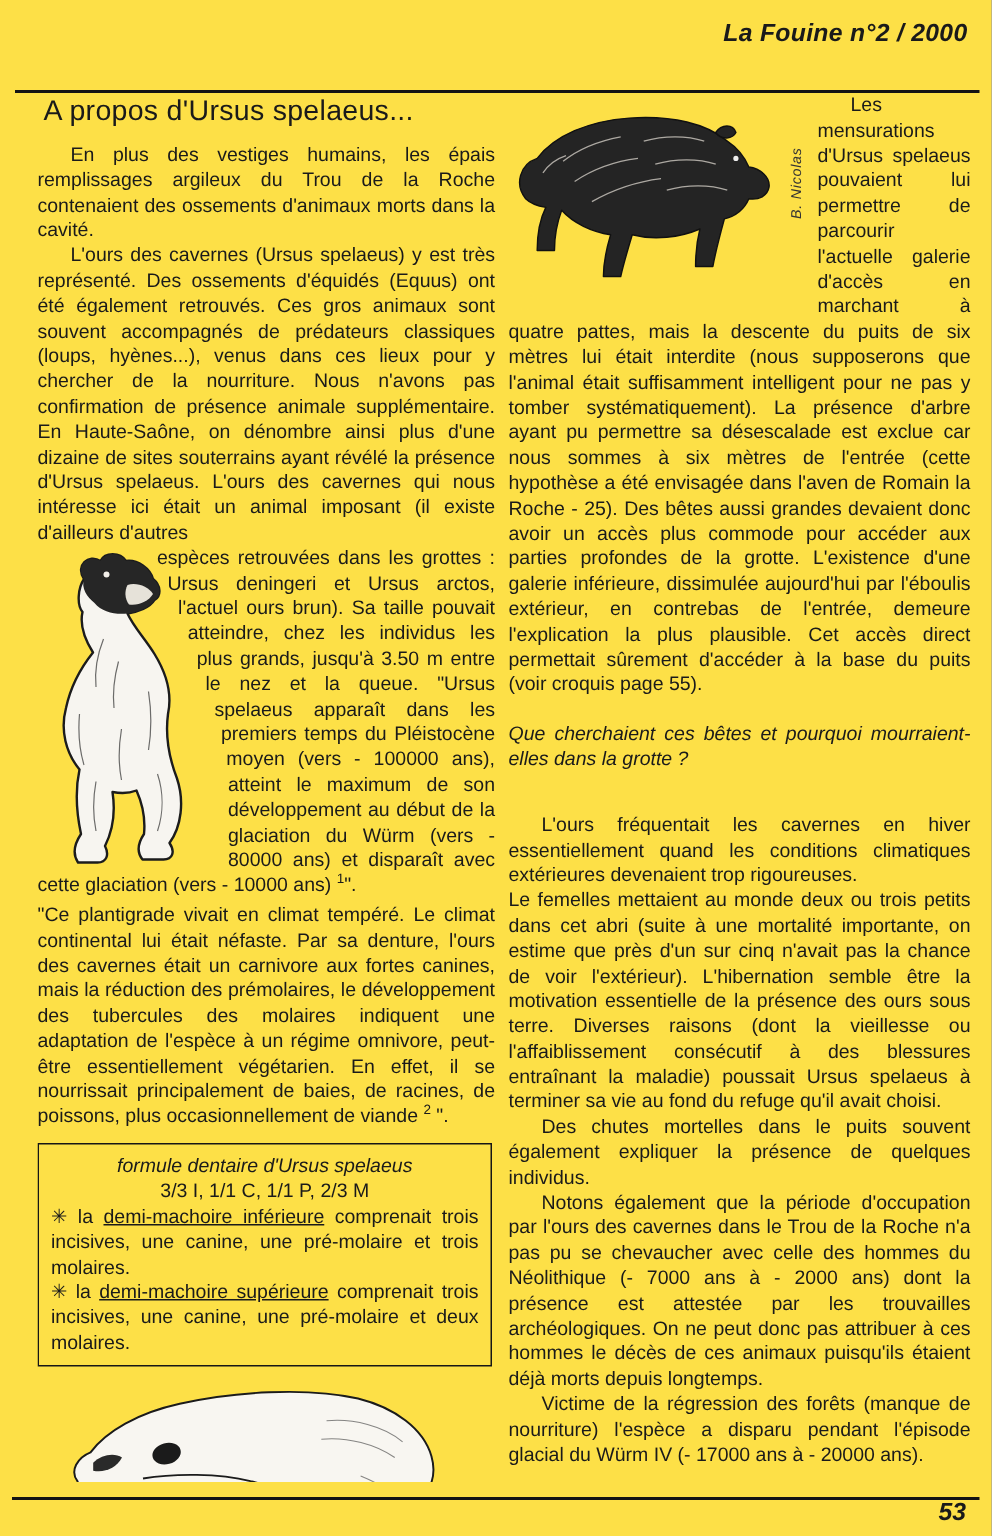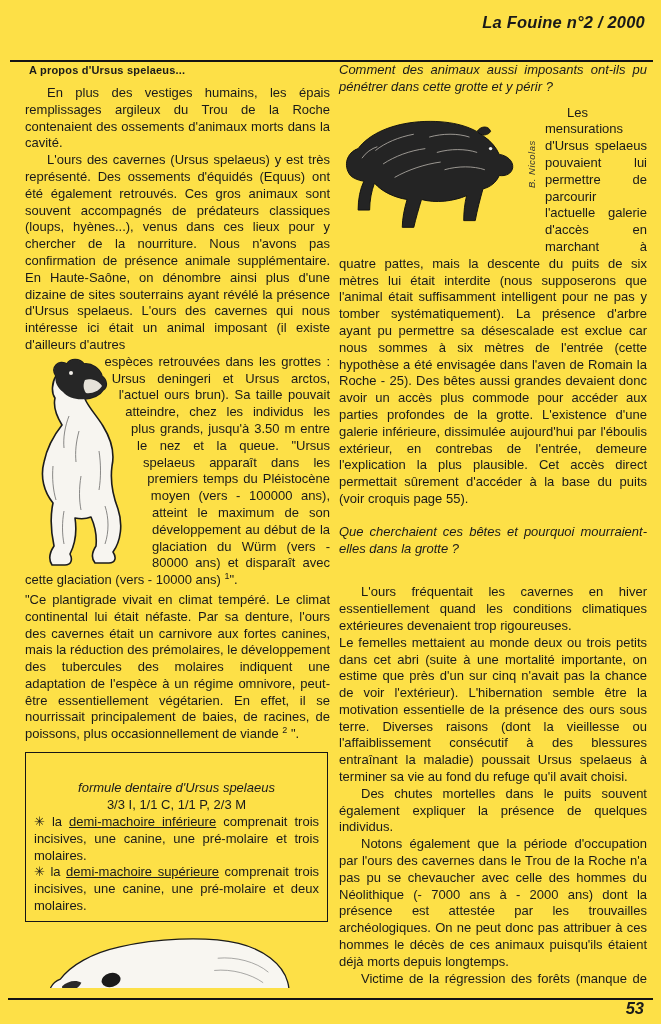--- a/index.html
+++ b/index.html
@@ -10,28 +10,28 @@
   .top-rule{position:absolute;top:52px;left:10px;right:8px;height:0;border:0;border-top:2.5px solid #141414;}
   
   .columns{position:absolute;top:62px;left:25px;right:14px;bottom:36px;display:flex;gap:9px;overflow:hidden;}
   .col{min-width:0;}
   .col.left{flex:0 0 305px;}
   .col.right{flex:1;}
   p{margin:0;text-align:justify;font-size:13px;line-height:16.8px;}
   .ind{text-indent:22px;}
   .u{text-decoration:underline;}
   sup{font-size:9px;line-height:0;vertical-align:super;}
-  h2.title{font-size:11px;margin:2px 0 9px 4px;letter-spacing:.2px;font-weight:bold;}
+  h2.title{font-size:19px;margin:2px 0 9px 4px;letter-spacing:.2px;font-weight:normal;}
   
   .bear-left-float{float:left;width:126px;height:212px;margin:2px 7px 2px -6px;
       shape-outside:polygon(0% 0%, 52% 0%, 72% 28%, 90% 58%, 100% 86%, 100% 100%, 0% 100%);shape-margin:6px;}
   .p3{margin-top:3px;}
   
   .formula-box{border:1.6px solid #161616;padding:5px 8px 6px;margin:9px 2px 10px 0;}
-  .fb-title{text-align:center;font-style:italic;font-size:13px;line-height:17px;margin-top:21px;}
+  .fb-title{text-align:center;font-style:italic;font-size:13px;line-height:17px;}
   .fb-formula{text-align:center;font-size:13px;line-height:17px;margin-bottom:1px;}
   
   .skull-wrap{margin-top:4px;text-align:left;}
   
   .q{font-style:italic;margin-bottom:9px;}
   .q2{font-style:italic;margin:10px 0 27px;}
   .bear-right-float{float:left;width:204px;margin:3px 4px 0 -2px;display:flex;align-items:center;}
   .credit{writing-mode:vertical-rl;transform:rotate(180deg);font-size:9.5px;font-style:italic;color:#333;
           letter-spacing:.5px;height:130px;display:flex;align-items:center;justify-content:center;}
   .p1-right{margin-bottom:16px;}
@@ -101,21 +101,20 @@
             <path d="M196,44 C216,42 238,48 252,58"></path>
             <path d="M148,88 C160,92 172,96 182,98"></path>
             <path d="M226,72 C236,76 246,82 252,88"></path>
           </g>
         </svg>
         
       </div>
     </div>
 
     <div class="col right">
-      <p class="q">Comment des animaux aussi imposants ont-ils pu pénétrer dans cette grotte et y périr ?</p>
 
       <p class="ind p1-right">
         <span class="bear-right-float">
           <svg viewBox="0 0 195 140" width="188" height="135" aria-hidden="true">
             <path d="M14,70 C6,60 10,46 22,42 C34,26 58,16 86,14 C116,12 140,18 154,30 C160,34 166,41 169,48 C177,49 184,55 183,62 C182,68 176,71 169,70 C166,77 160,82 152,84 C149,95 146,106 144,117 L132,117 C132,108 133,99 135,91 C121,97 103,99 88,95 C85,105 82,115 80,124 L68,124 C68,115 70,105 73,95 C60,93 47,87 39,78 C36,86 34,96 34,106 L22,106 C22,95 24,84 28,76 C22,75 17,73 14,70 Z" fill="#242424" stroke="#111" stroke-width="1" stroke-linejoin="round"></path>
             <g stroke="#cfcac2" stroke-width="0.9" opacity="0.8" fill="none">
               <path d="M40,44 C50,36 64,30 80,27"></path>
               <path d="M48,58 C60,50 76,44 92,42"></path>
               <path d="M60,72 C74,64 92,58 108,56"></path>
               <path d="M96,30 C110,26 126,26 138,30"></path>

